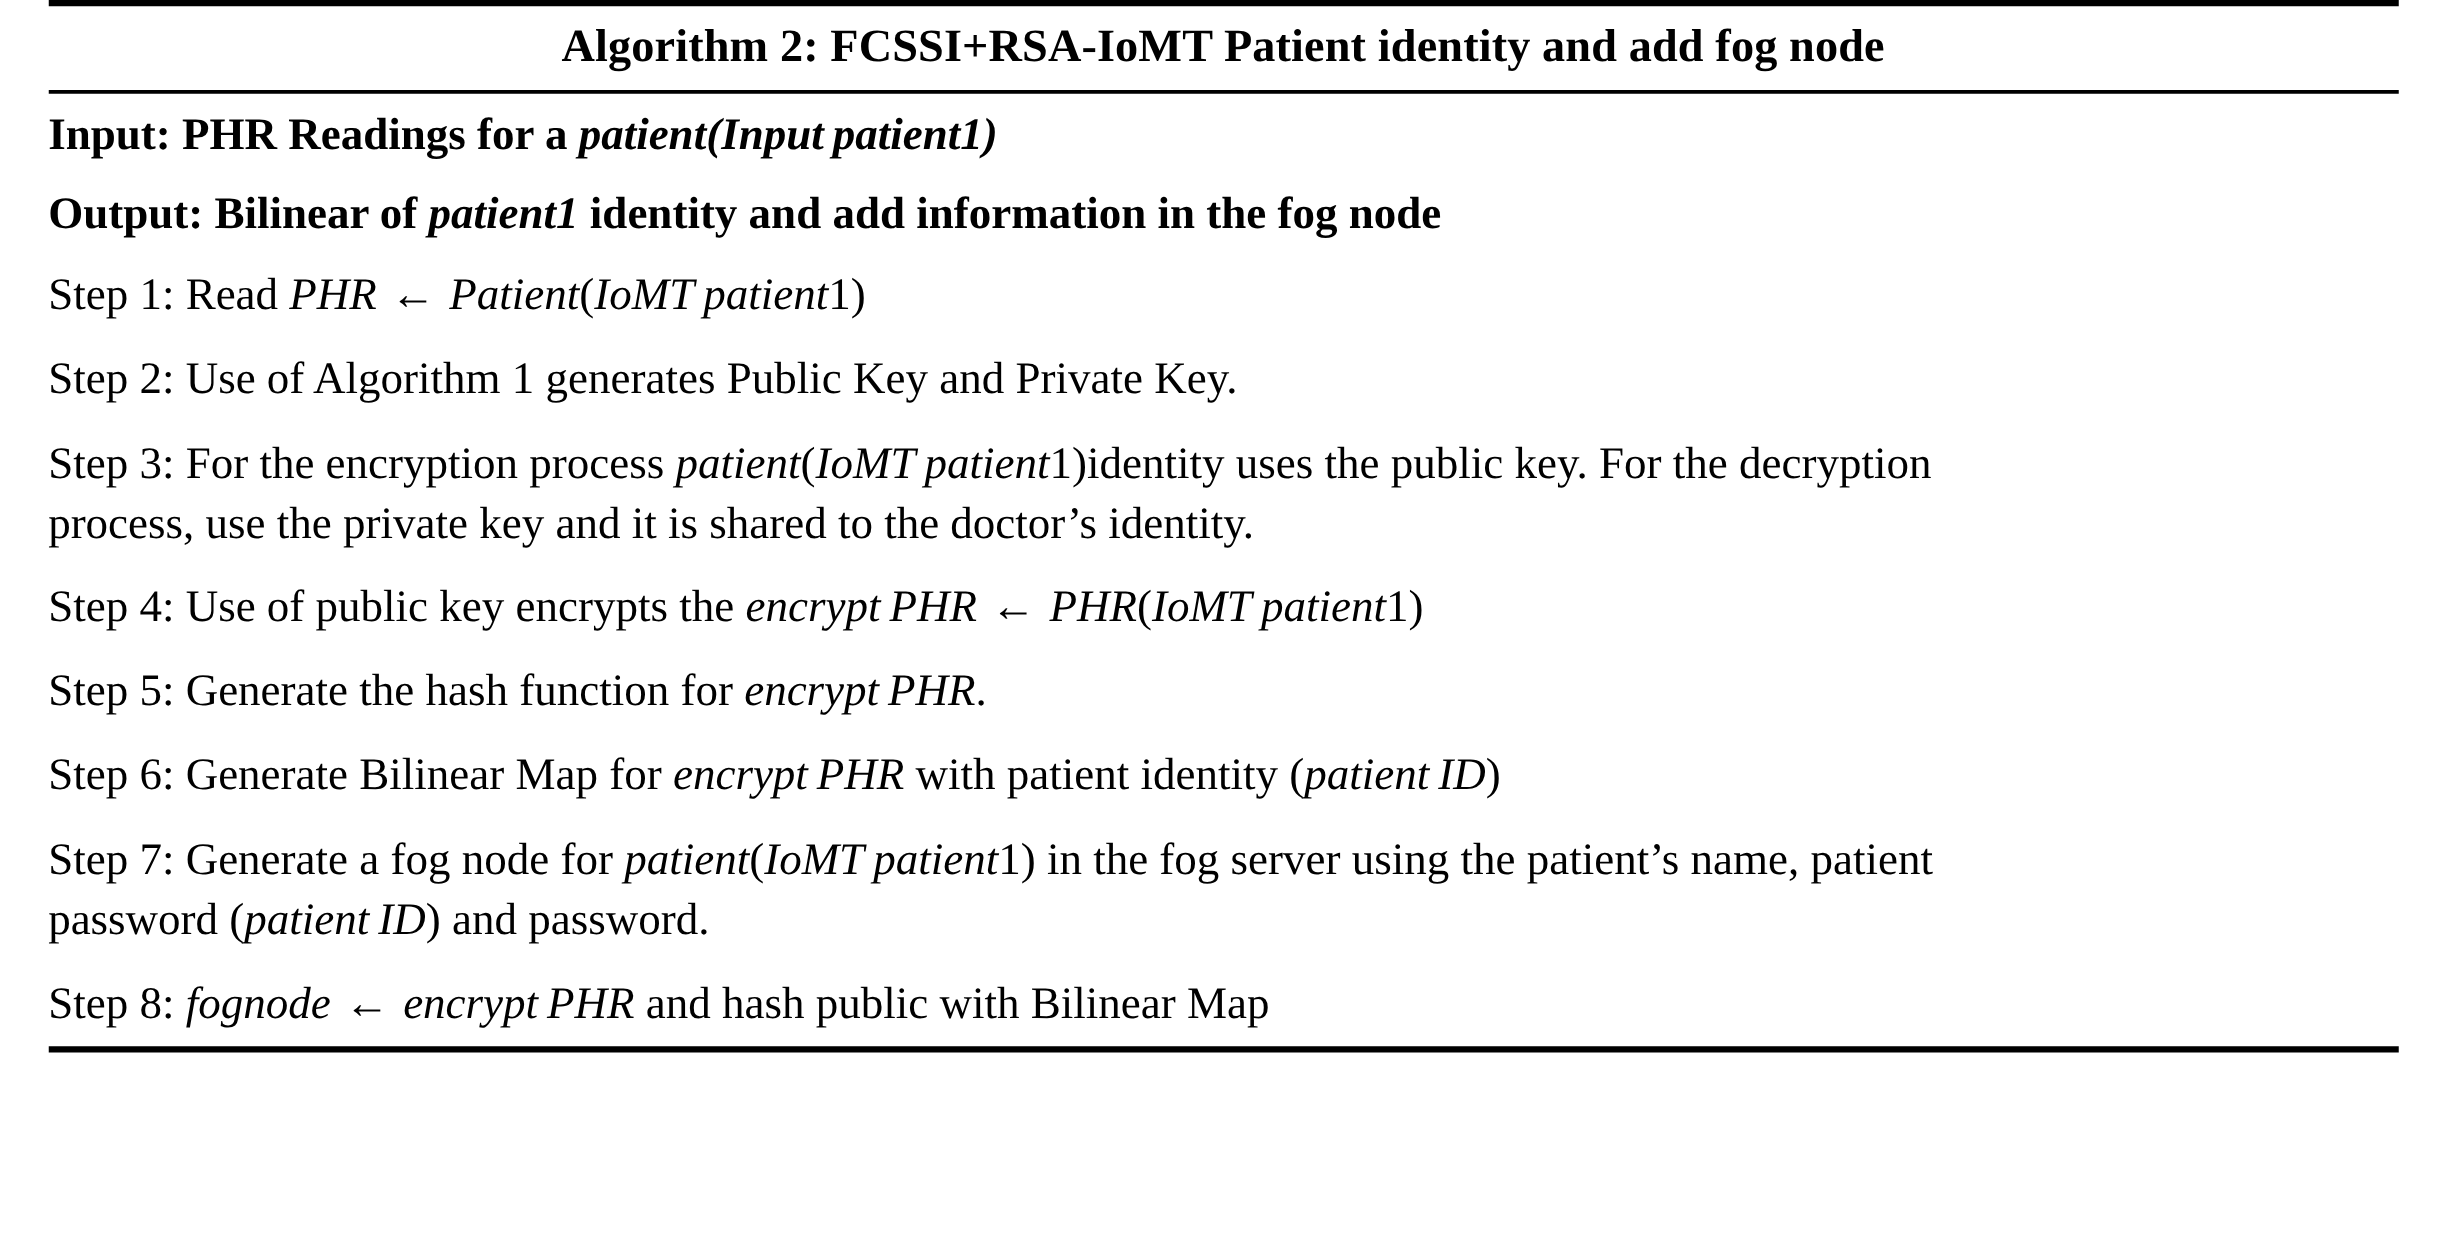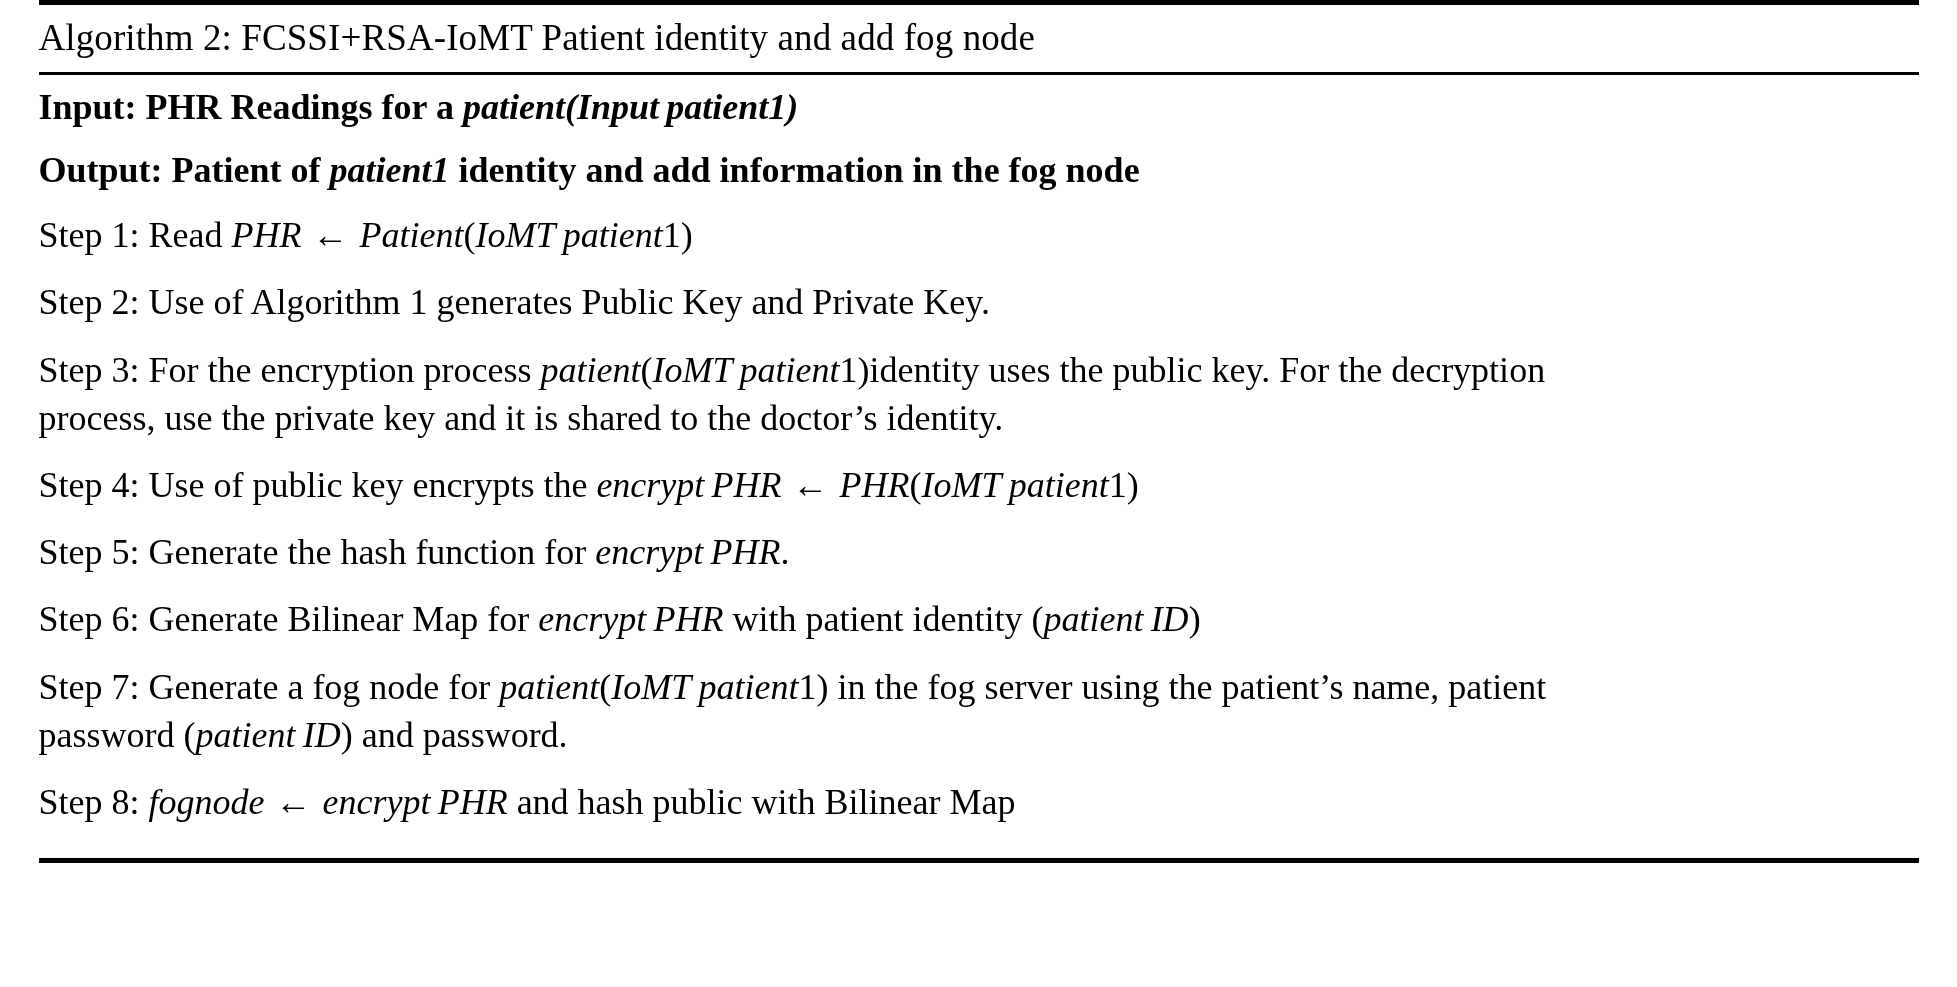--- a/index.html
+++ b/index.html
@@ -30,44 +30,45 @@
     margin: 0;
     height: 0;
   }
   .rule-bottom {
     border-top: 5px solid #000;
     margin: 0;
     height: 0;
   }
   .title-row {
     font-size: 37px;
-    font-weight: normal;
+    font-weight: bold;
     padding: 11px 0 12px 0;
     line-height: 1.18;
     letter-spacing: 0.1px;
+    text-align: center;
   }
   .head-row {
     font-size: 36px;
     font-weight: bold;
     padding: 11px 0 9px 0;
     line-height: 1.2;
   }
   .head-row:first-of-type {
     padding-top: 14px;
   }
   .step-row {
     font-size: 36px;
     font-weight: normal;
     padding: 10px 0 9px 0;
     line-height: 1.34;
     text-align: justify;
     text-justify: inter-word;
   }
   .steps-block {
-    padding-bottom: 23px;
+    padding-bottom: 2px;
     font-family: Liberation Serif, serif;
   }
   i.var {
     font-style: italic;
   }
   .head-row i.var {
     font-style: italic;
     font-weight: bold;
   }
   .arrow {
@@ -84,21 +85,21 @@
 
   <div class="title-row">Algorithm 2: FCSSI+RSA-IoMT Patient identity and add fog node</div>
 
   <div class="rule-mid"></div>
 
   <div class="head-row">
     <span>Input:</span><span> PHR Readings for a </span><i class="var">patient</i><i class="var">(</i><i class="var">Input patient1</i><i class="var">)</i>
   </div>
 
   <div class="head-row">
-    <span>Output:</span><span> Patient of </span><i class="var">patient1</i><span> identity and add information in the fog node</span>
+    <span>Output:</span><span> Bilinear of </span><i class="var">patient1</i><span> identity and add information in the fog node</span>
   </div>
 
   <div class="steps-block" id="steps-container">
       <div class="step-row">
         <div class="line"><span>Step 1: Read </span><i class="var">PHR</i><span class="arrow"> ← </span><i class="var">Patient</i><span>(</span><i class="var">IoMT patient</i><span>1)</span></div>
       </div>
       <div class="step-row">
         <div class="line"><span>Step 2: Use of Algorithm 1 generates Public Key and Private Key.</span></div>
       </div>
       <div class="step-row">

